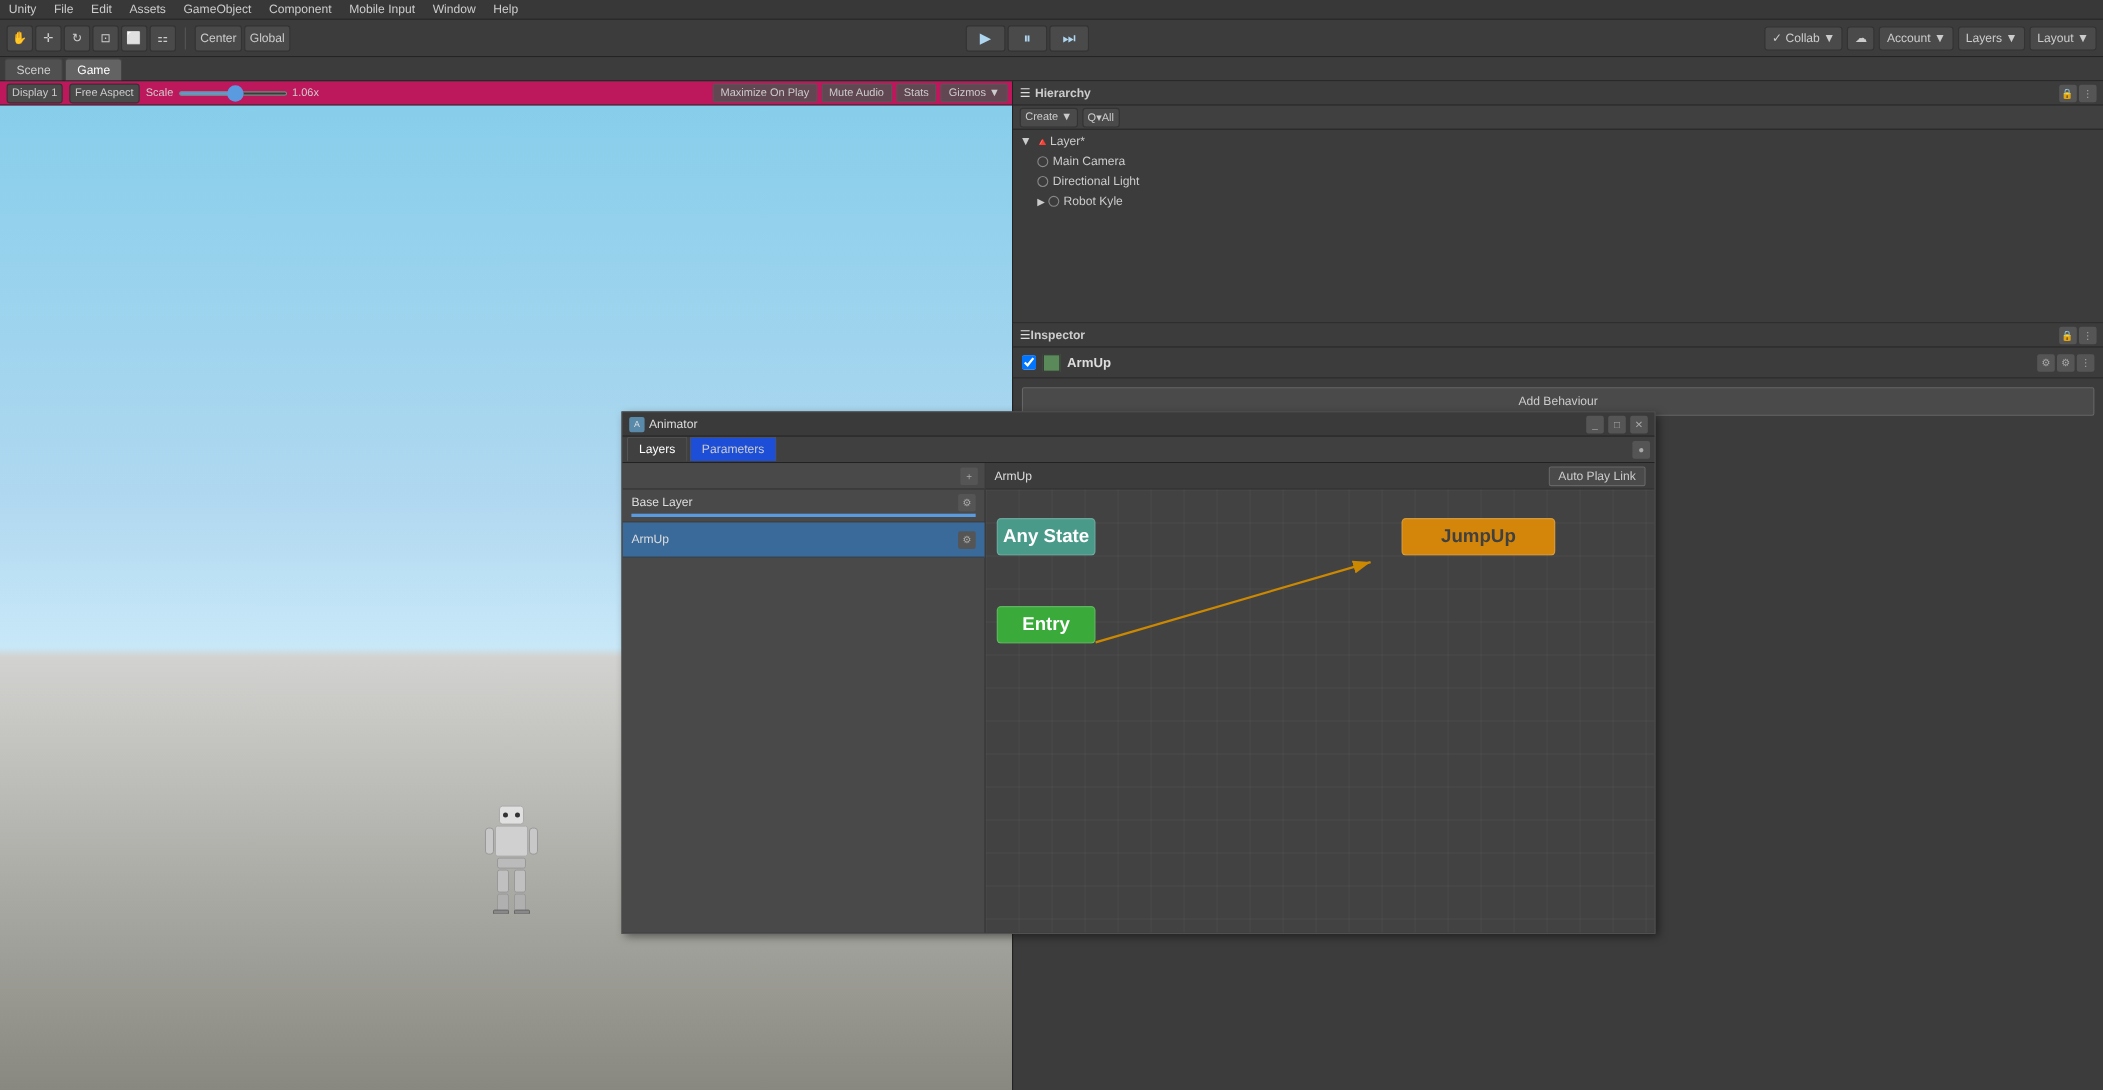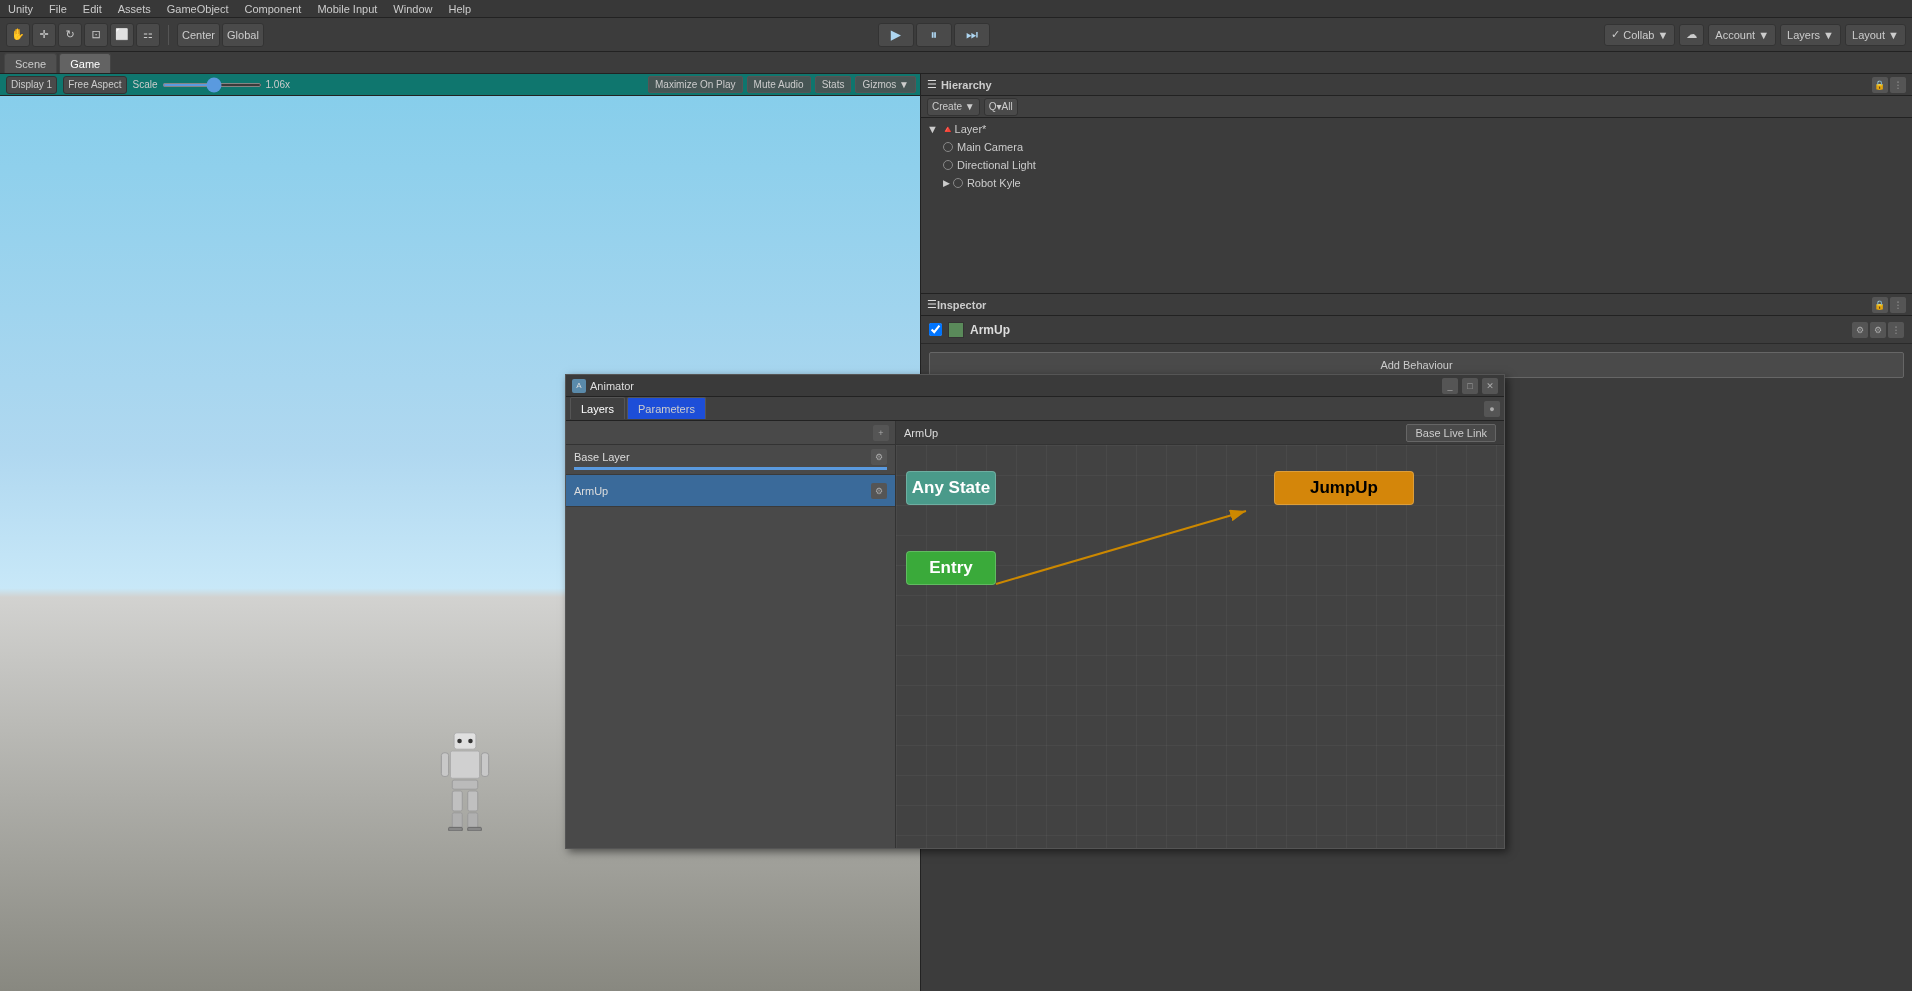--- a/index.html
+++ b/index.html
@@ -142,21 +142,21 @@
 
     
     .viewport-area {
       flex: 0 0 920px;
       display: flex;
       flex-direction: column;
       position: relative;
     }
     .viewport-toolbar {
       height: 22px;
-      background: #0f766e;
+      background: #be185d;
       border-bottom: 1px solid #222;
       display: flex;
       align-items: center;
       padding: 0 6px;
       gap: 6px;
       font-size: 10px;
       color: #ccc;
     }
     .viewport-canvas {
       flex: 1;
@@ -450,21 +450,21 @@
     .state-node.entry {
       background: #3aaa3a;
       color: #fff;
       width: 90px;
       height: 34px;
       top: 130px;
       left: 10px;
     }
     .state-node.jump-up {
       background: #d4860a;
-      color: #000000;
+      color: #404040;
       width: 140px;
       height: 34px;
       top: 50px;
       right: 90px;
     }
     .arrow-svg {
       position: absolute;
       top: 0;
       left: 0;
       width: 100%;
@@ -680,21 +680,21 @@
             <div class="layer-item-left">
               <span>ArmUp</span>
             </div>
             <button class="small-icon-btn">⚙</button>
           </div>
         </div>
 
         <div class="animator-graph">
           <div class="graph-header">
             <span>ArmUp</span>
-            <button class="auto-live-link-btn">Base Live Link</button>
+            <button class="auto-live-link-btn">Auto Play Link</button>
           </div>
           <div class="graph-grid"></div>
 
           <div class="state-node any-state">
             <span>Any State</span>
           </div>
           <div class="state-node entry">
             <span>Entry</span>
           </div>
           <div class="state-node jump-up">

